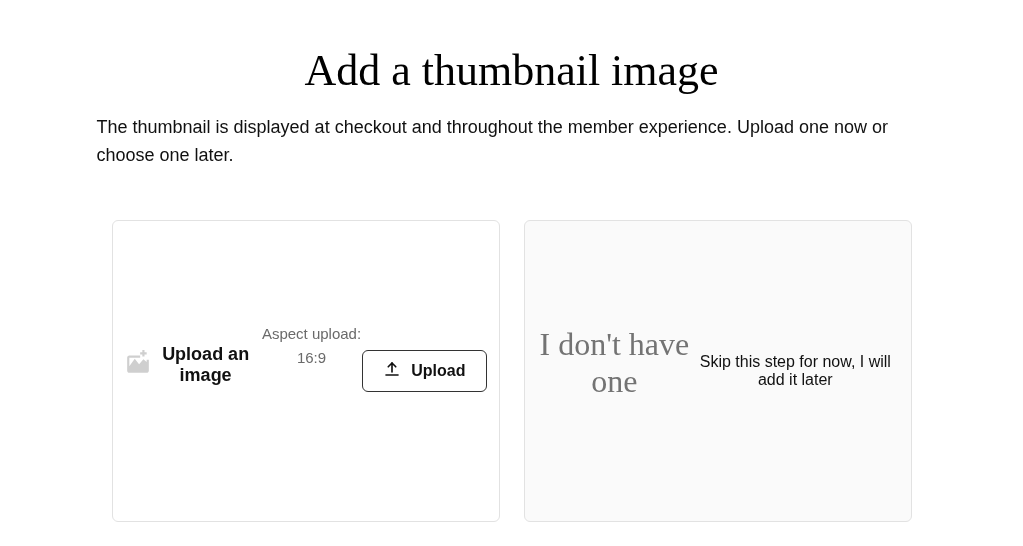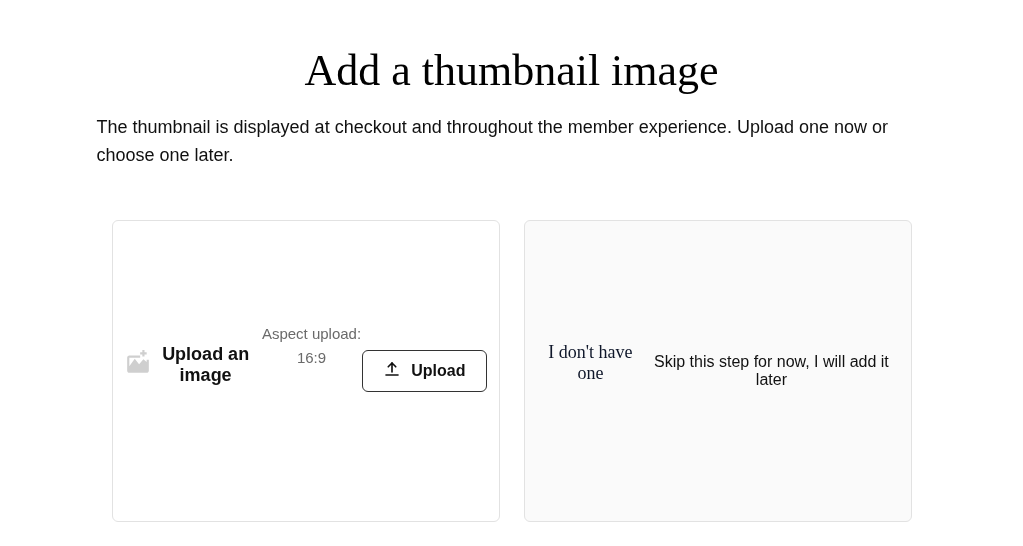--- a/index.html
+++ b/index.html
@@ -86,23 +86,23 @@
       color: #111;
       cursor: pointer;
       font-family: inherit;
     }
     .upload-btn svg {
       width: 18px;
       height: 18px;
     }
     .skip-title {
       font-family: Georgia, "Times New Roman", serif;
-      font-size: 18px;
+      font-size: 32px;
       font-weight: 400;
-      color: #0f172a;
+      color: #737373;
       margin-bottom: 16px;
     }
     .skip-desc {
       font-size: 16px;
       color: #111;
     }
   </style>
 </head>
 <body>
 

